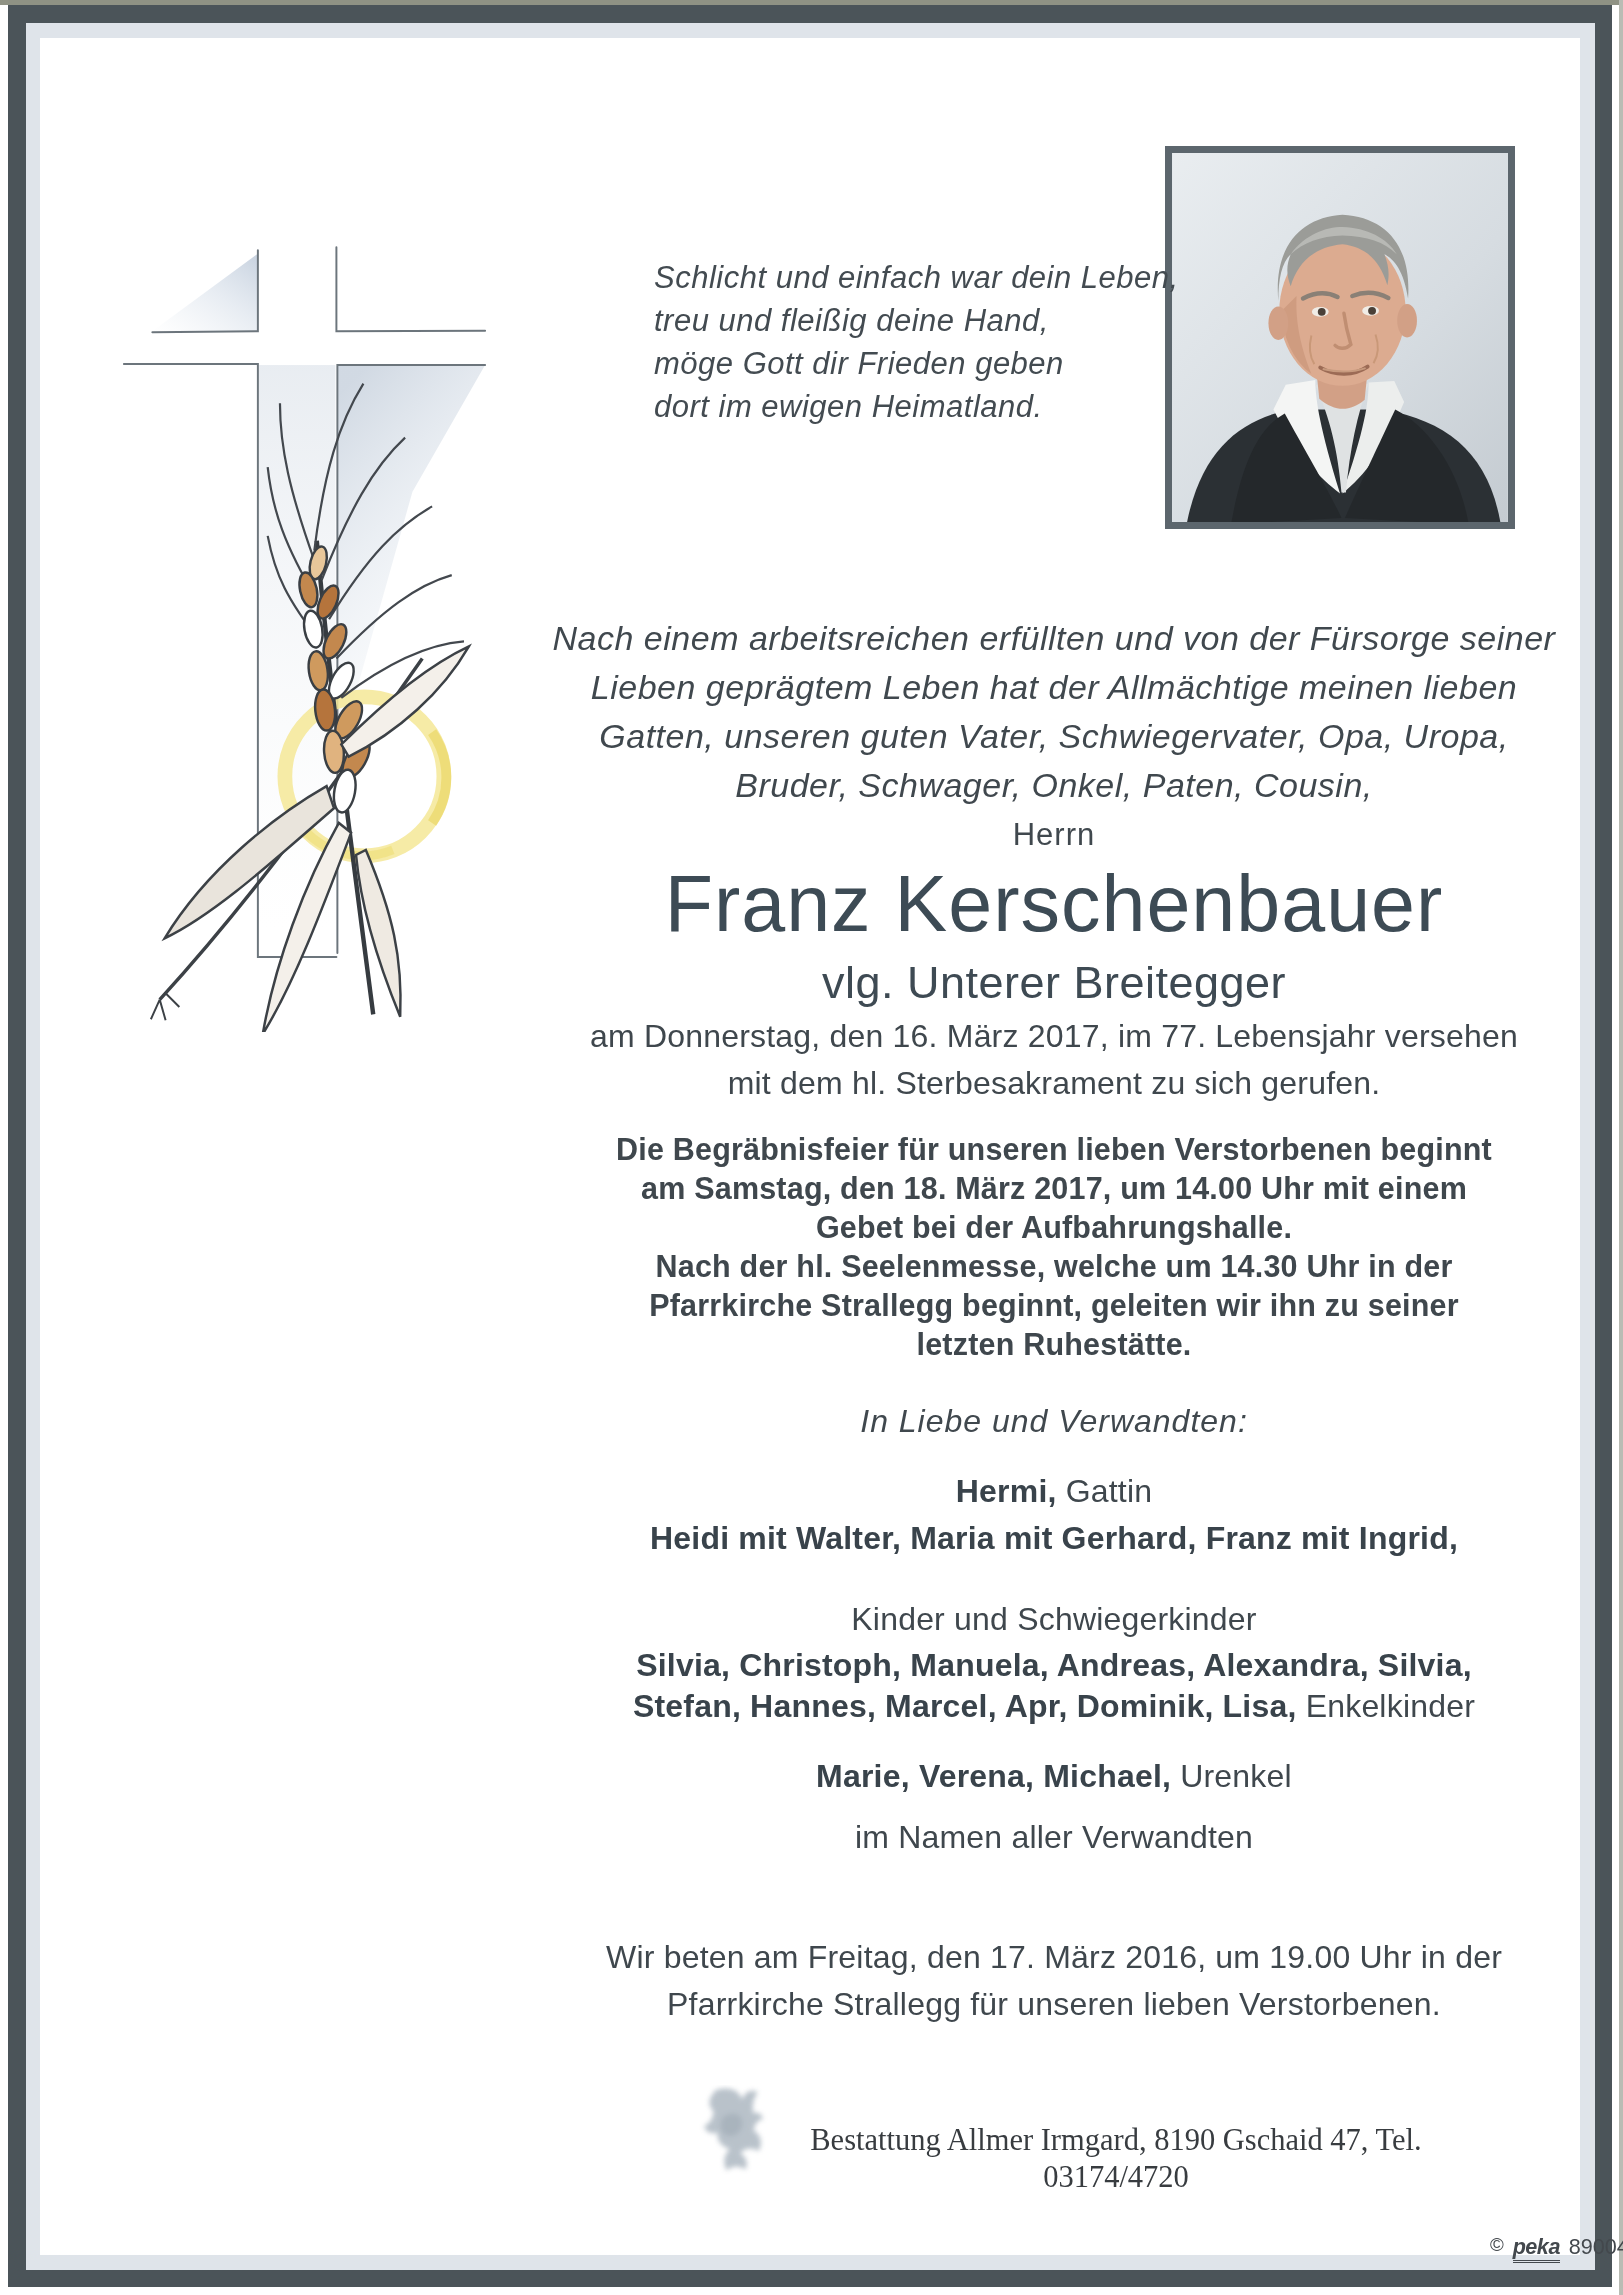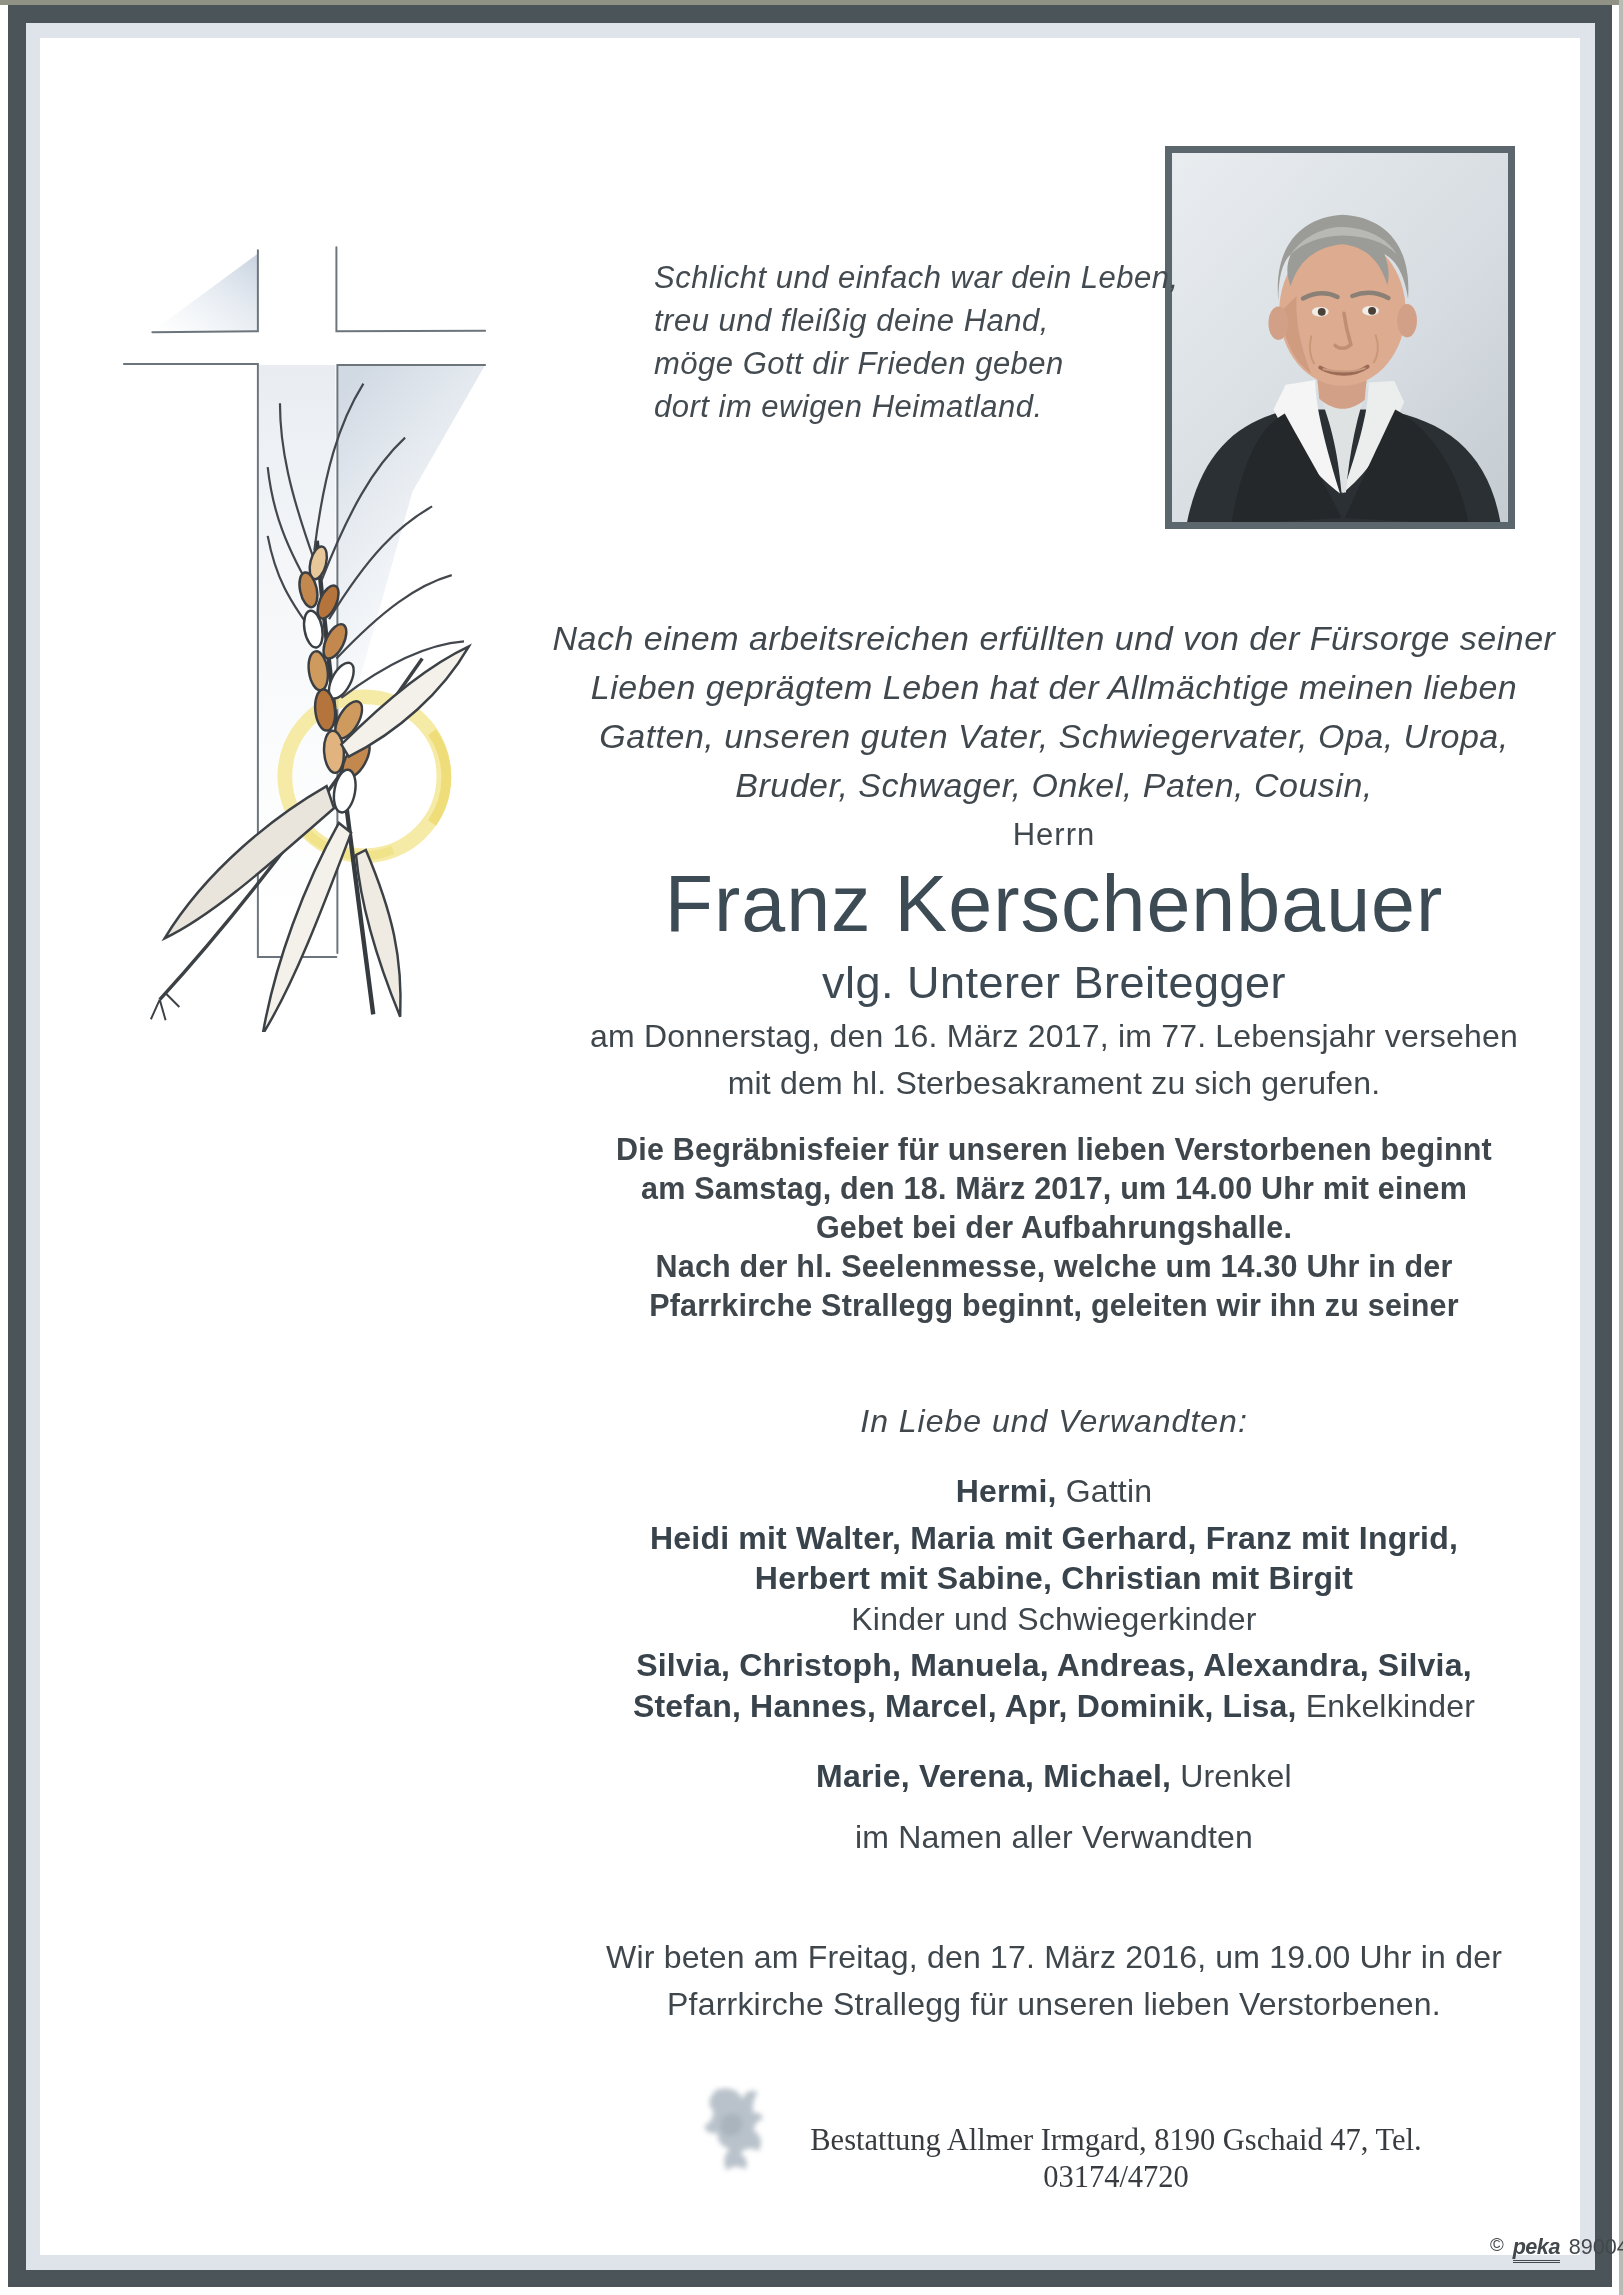--- a/index.html
+++ b/index.html
@@ -225,30 +225,30 @@
     <div>am Donnerstag, den 16. März 2017, im 77. Lebensjahr versehen</div>
     <div>mit dem hl. Sterbesakrament zu sich gerufen.</div>
   </div>
 
   <div class="col funeral">
     <div>Die Begräbnisfeier für unseren lieben Verstorbenen beginnt</div>
     <div>am Samstag, den 18. März 2017, um 14.00 Uhr mit einem</div>
     <div>Gebet bei der Aufbahrungshalle.</div>
     <div>Nach der hl. Seelenmesse, welche um 14.30 Uhr in der</div>
     <div>Pfarrkirche Strallegg beginnt, geleiten wir ihn zu seiner</div>
+    <div>letzten Ruhestätte.</div>
   </div>
 
   <div class="col gratitude">In Liebe und Verwandten:</div>
 
   <div class="col mline t-hermi">
     <span class="bold">Hermi,</span><span> Gattin</span>
   </div>
 
   <div class="col mline bold t-child1">Heidi mit Walter, Maria mit Gerhard, Franz mit Ingrid,</div>
-  <div class="col mline bold t-child2">Herbert mit Sabine, Christian mit Birgit</div>
   <div class="col mline t-childrole">Kinder und Schwiegerkinder</div>
 
   <div class="col mline bold t-grand1">Silvia, Christoph, Manuela, Andreas, Alexandra, Silvia,</div>
   <div class="col mline t-grand2">
     <span class="bold">Stefan, Hannes, Marcel, Apr, Dominik, Lisa,</span><span> Enkelkinder</span>
   </div>
 
   <div class="col mline t-urenkel">
     <span class="bold">Marie, Verena, Michael,</span><span> Urenkel</span>
   </div>

